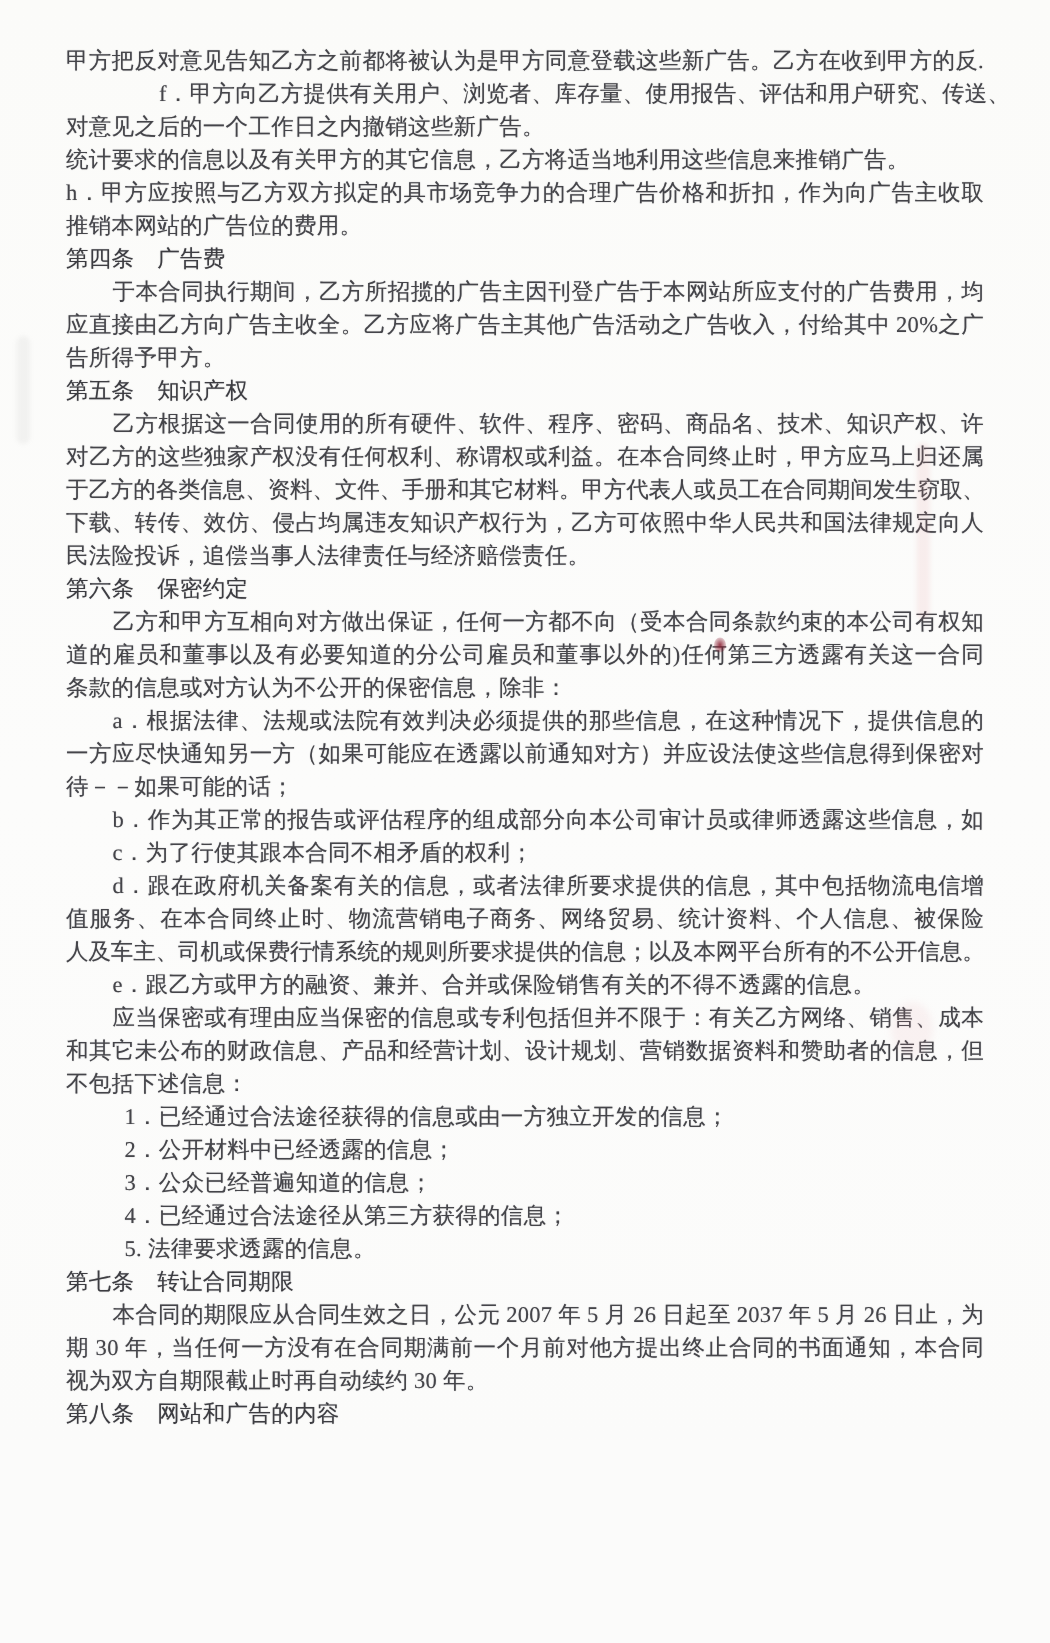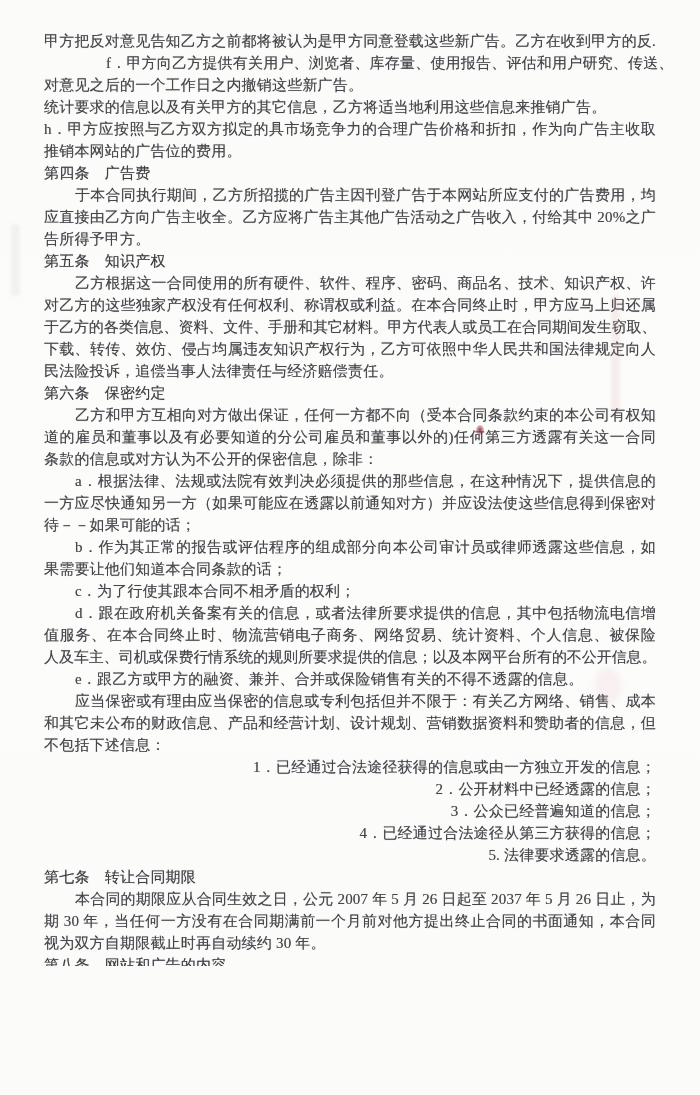--- a/index.html
+++ b/index.html
@@ -34,21 +34,21 @@
     text-shadow: 0 0 0.7px rgba(80,80,85,0.55);
   }
   .line.just {
     text-align: justify;
     text-align-last: justify;
   }
   .line.heading {
     color: #3d3d42;
   }
   .line.i2  { padding-left: 31px; }
-  .line.i25 { padding-left: 39px; text-align: right; }
+  .line.i25 { padding-left: 39px; }
   .line.i3  { padding-left: 62px; }
   .line.tight { letter-spacing: -0.55px; }
   .footer {
     position: absolute;
     left: 0;
     top: 1023px;
     width: 700px;
     text-align: center;
     font-size: 16px;
     color: #55555a;
@@ -103,21 +103,20 @@
       <div class="line just">下载、转传、效仿、侵占均属违友知识产权行为，乙方可依照中华人民共和国法律规定向人</div>
       <div class="line">民法险投诉，追偿当事人法律责任与经济赔偿责任。</div>
       <div class="line heading">第六条　保密约定</div>
       <div class="line i2 just">乙方和甲方互相向对方做出保证，任何一方都不向（受本合同条款约束的本公司有权知</div>
       <div class="line just">道的雇员和董事以及有必要知道的分公司雇员和董事以外的)任何第三方透露有关这一合同</div>
       <div class="line">条款的信息或对方认为不公开的保密信息，除非：</div>
       <div class="line i2 just">a．根据法律、法规或法院有效判决必须提供的那些信息，在这种情况下，提供信息的</div>
       <div class="line just">一方应尽快通知另一方（如果可能应在透露以前通知对方）并应设法使这些信息得到保密对</div>
       <div class="line">待－－如果可能的话；</div>
       <div class="line i2 just">b．作为其正常的报告或评估程序的组成部分向本公司审计员或律师透露这些信息，如</div>
-      <div class="line">果需要让他们知道本合同条款的话；</div>
       <div class="line i2">c．为了行使其跟本合同不相矛盾的权利；</div>
       <div class="line i2 just">d．跟在政府机关备案有关的信息，或者法律所要求提供的信息，其中包括物流电信增</div>
       <div class="line just">值服务、在本合同终止时、物流营销电子商务、网络贸易、统计资料、个人信息、被保险</div>
       <div class="line just tight">人及车主、司机或保费行情系统的规则所要求提供的信息；以及本网平台所有的不公开信息。</div>
       <div class="line i2">e．跟乙方或甲方的融资、兼并、合并或保险销售有关的不得不透露的信息。</div>
       <div class="line i2 just">应当保密或有理由应当保密的信息或专利包括但并不限于：有关乙方网络、销售、成本</div>
       <div class="line just">和其它未公布的财政信息、产品和经营计划、设计规划、营销数据资料和赞助者的信息，但</div>
       <div class="line">不包括下述信息：</div>
       <div class="line i25">1．已经通过合法途径获得的信息或由一方独立开发的信息；</div>
       <div class="line i25">2．公开材料中已经透露的信息；</div>

